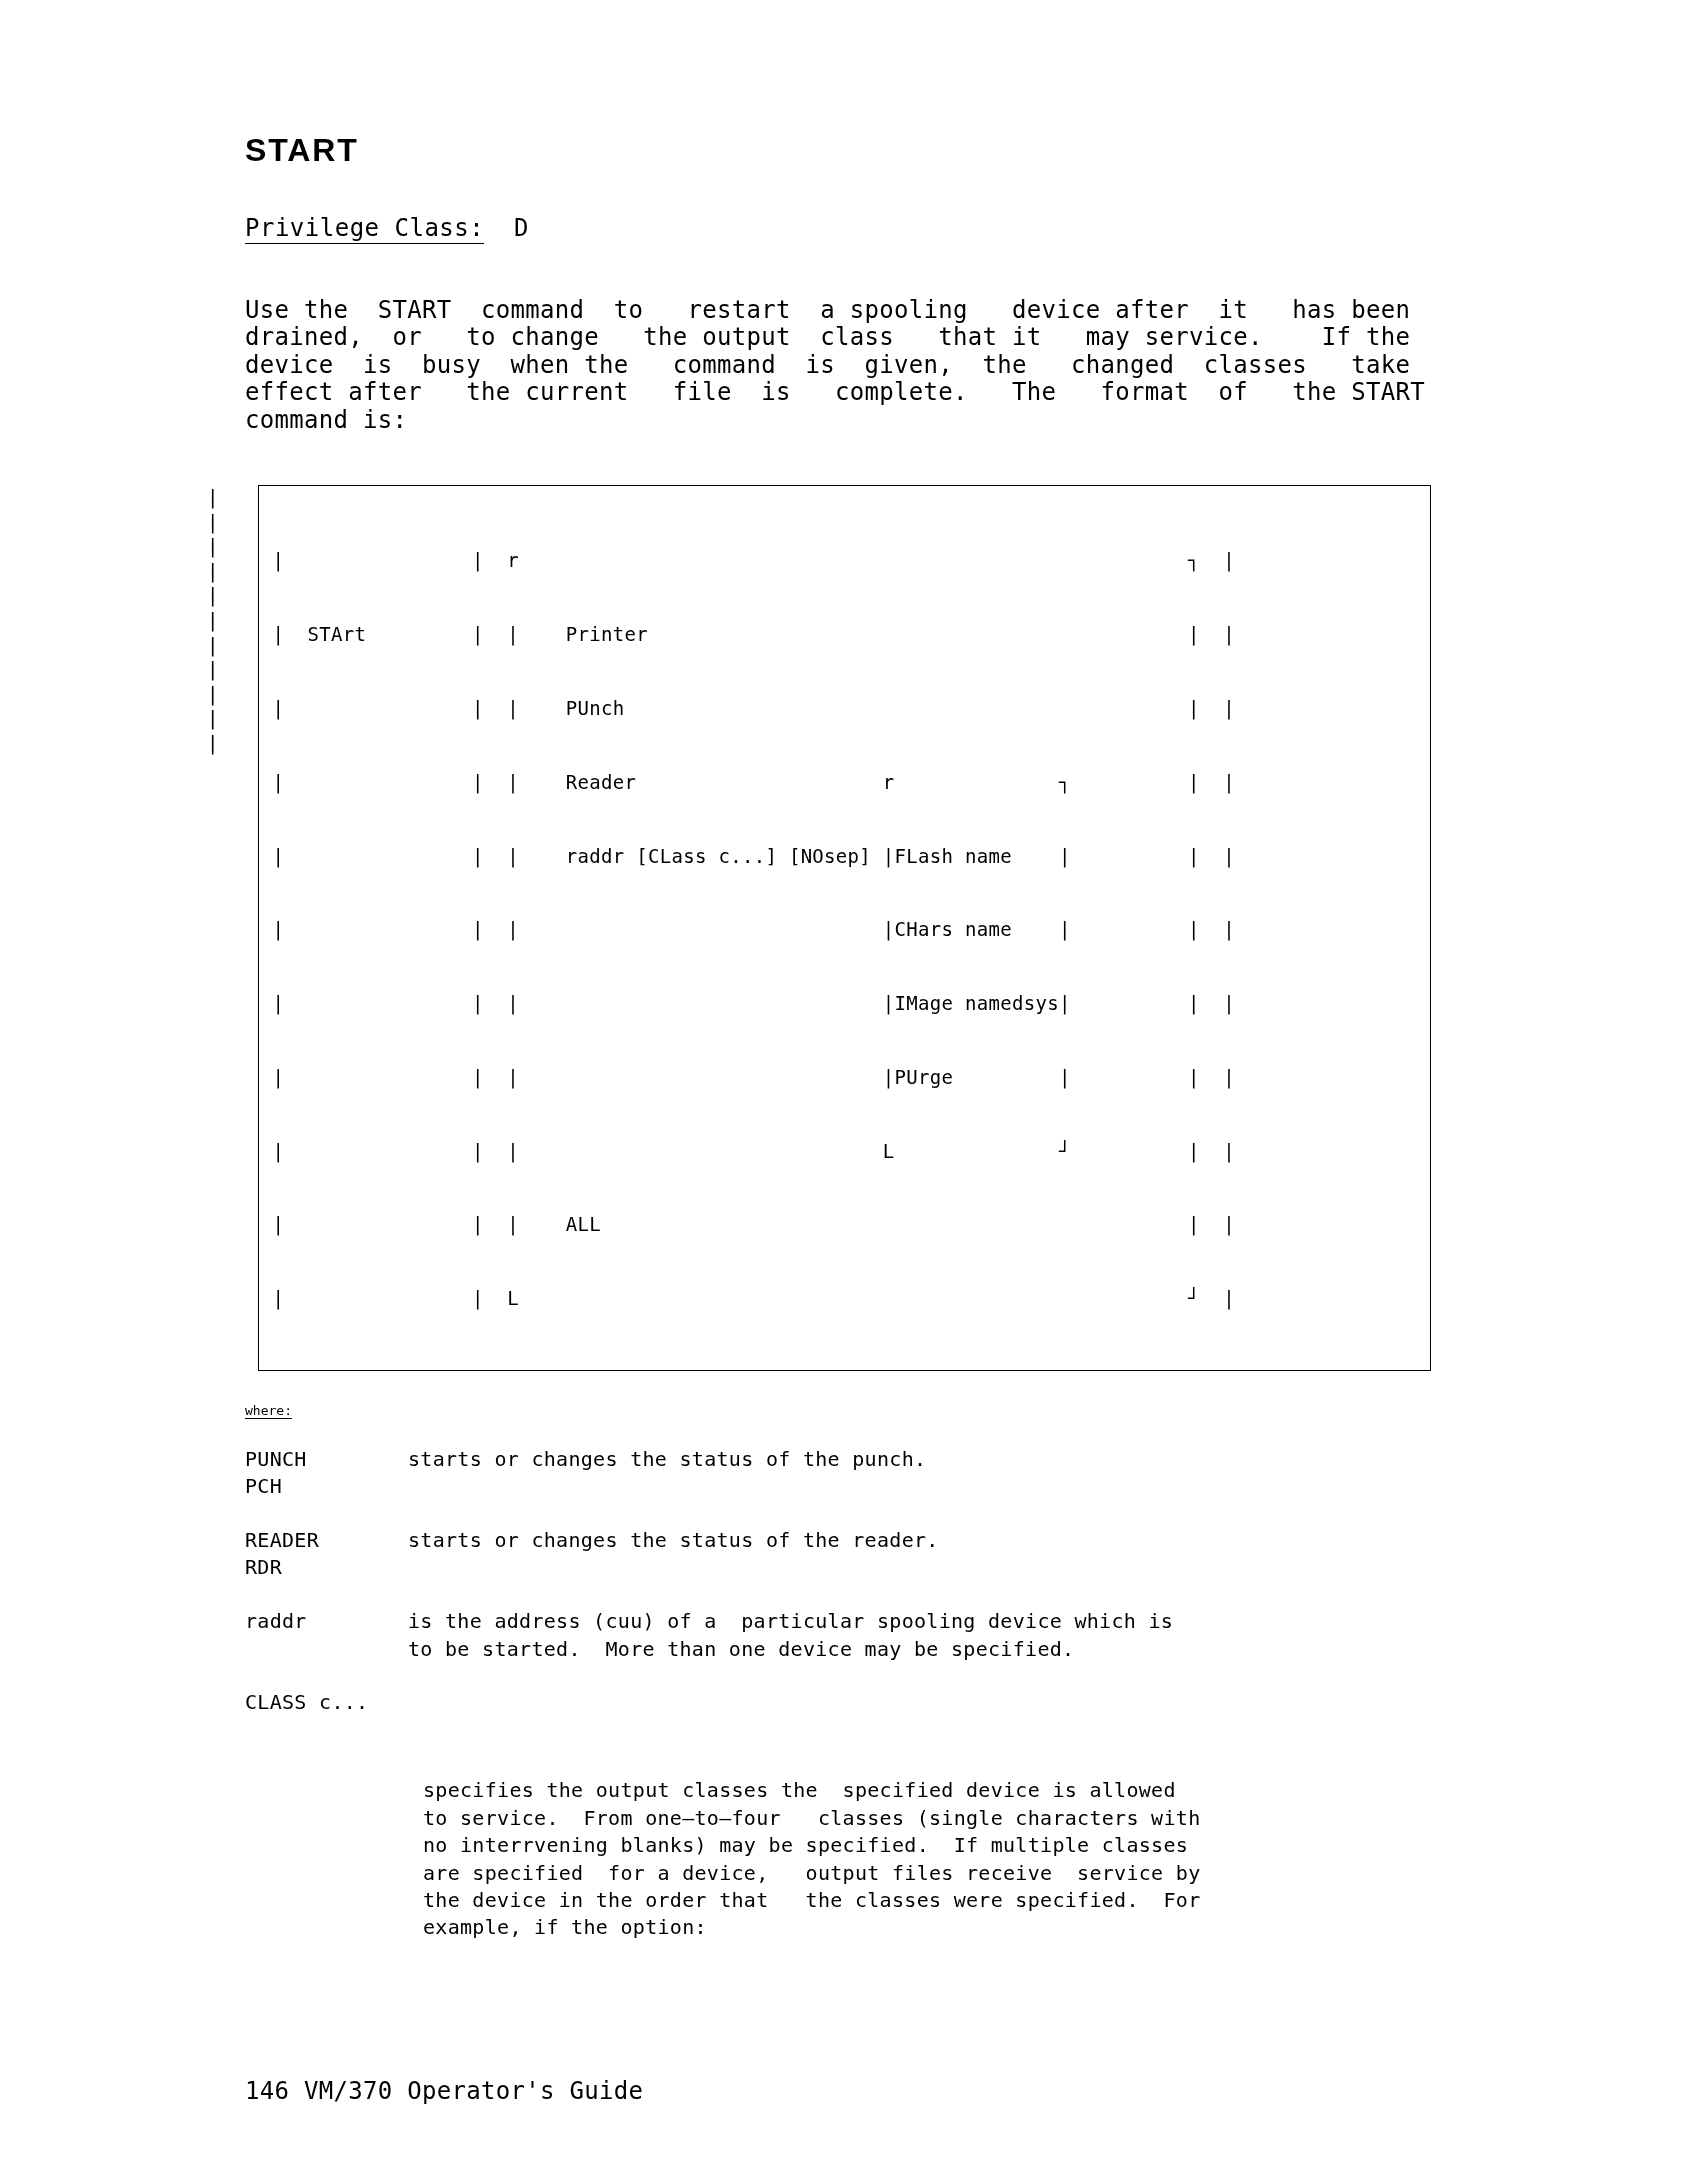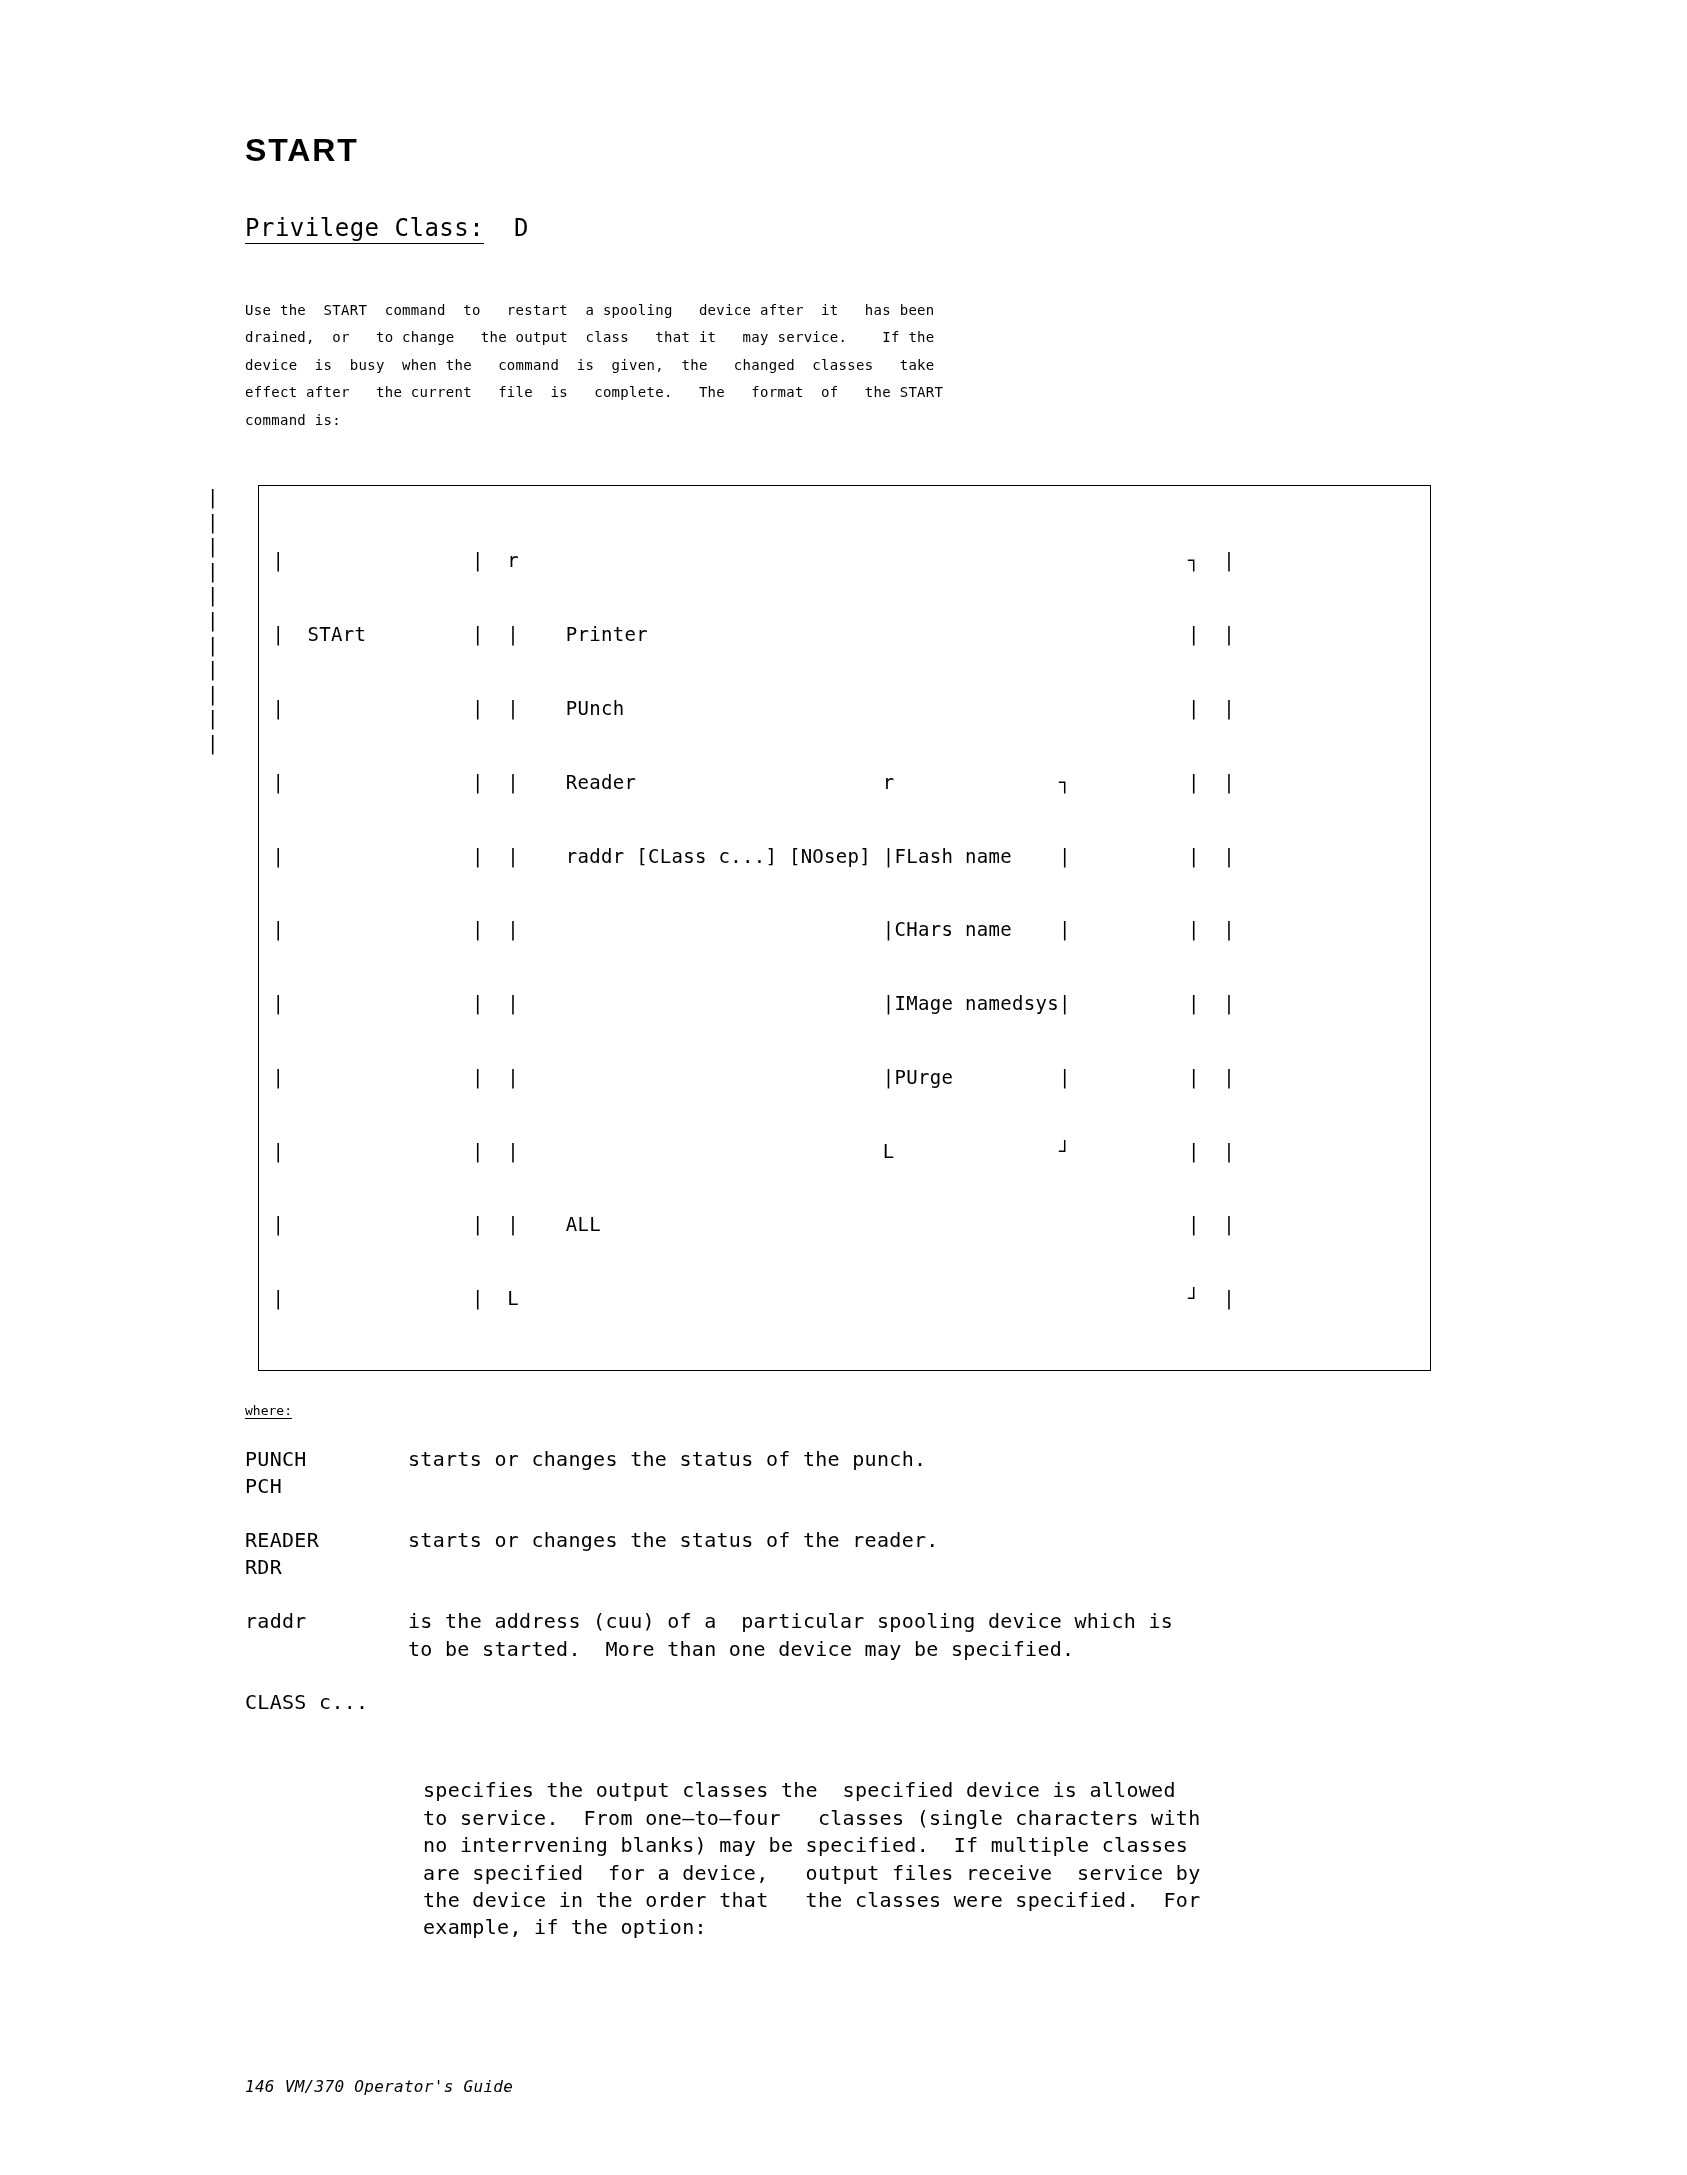--- a/index.html
+++ b/index.html
@@ -38,21 +38,21 @@
   .privclass {
     font-size: 24px;
     margin: 0 0 55px 0;
     letter-spacing: 0.5px;
   }
   .priv-underline {
     border-bottom: 0.9px solid #000;
     padding-bottom: 0.9px;
   }
   p.para {
-    font-size: 14px;
+    font-size: 24px;
     line-height: 27.4px;
     margin: 0 0 19px 0;
     letter-spacing: 0.3px;
     white-space: pre-wrap;
   }
   .syntax-wrap {
     position: relative;
     margin: 51px 0 28px 0;
   }
   .syntax-box {
@@ -105,23 +105,22 @@
     white-space: pre-wrap;
   }
   .full-desc {
     display: block;
     padding-left: 15px;
   }
   .footer {
     position: absolute;
     left: 201px;
     top: 2077px;
-    font-size: 16px;
-    letter-spacing: 0.3px;
-    font-style: italic;
+    font-size: 24px;
+    letter-spacing: 0.3px;
   }
 </style>
 </head>
 <body>
 
 <div class="page">
   <div class="content">
 
     <h1 class="title">START</h1>
 

